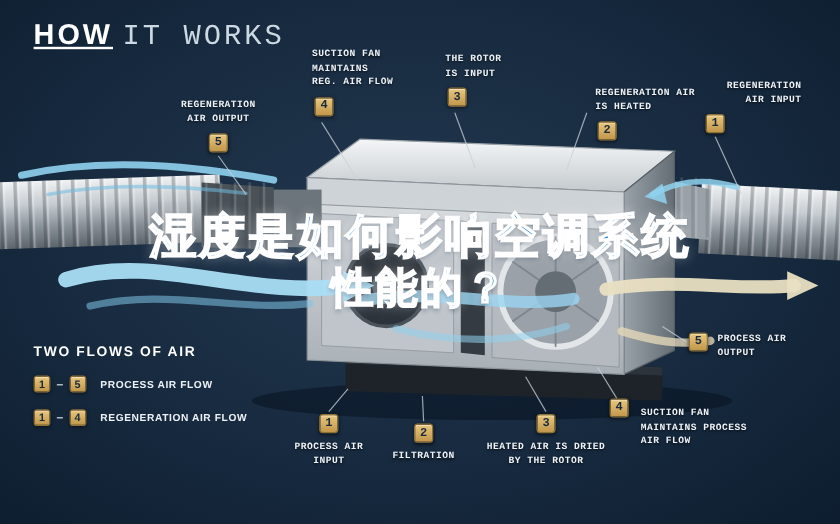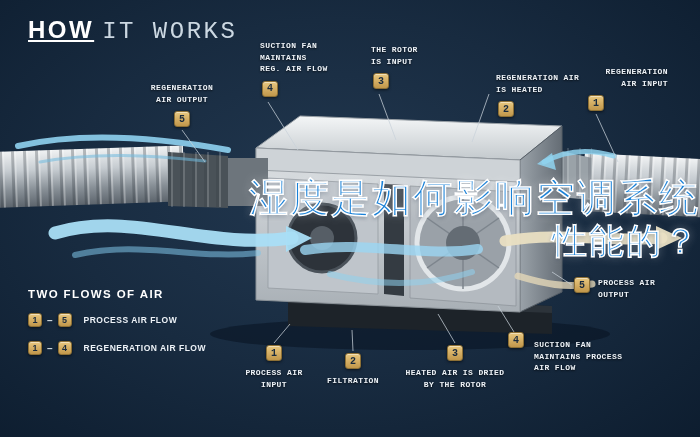--- a/index.html
+++ b/index.html
@@ -23,22 +23,22 @@
     width:16px; height:16px; flex:0 0 auto; display:flex; align-items:center; justify-content:center;
     background:linear-gradient(180deg,#e8c77f,#c1974b); border:1px solid #8d7035; border-radius:3px;
     color:#1a2b3e; font-size:10px; font-weight:700;
     box-shadow:0 1px 3px rgba(0,0,0,.55), inset 0 1px 0 rgba(255,255,255,.45);
   }
   .col   { flex-direction:column; align-items:center; text-align:center; }
   .col-l { flex-direction:column; align-items:flex-start; text-align:left; }
   .row   { flex-direction:row; align-items:flex-start; text-align:left; }
 
   .overlay {
-    position:absolute; left:0; right:0; top:176px; z-index:4; text-align:right;
-    font-weight:400; color:#1b82d8;
+    position:absolute; left:0; right:0; top:176px; z-index:4; text-align:center;
+    font-weight:700; color:#1b82d8;
     -webkit-text-stroke:1.5px #ffffff;
     text-shadow:0 0 10px rgba(255,255,255,.55), 0 2px 4px rgba(8,28,56,.45);
   }
   .overlay .l1 { font-size:39px; letter-spacing:2px; line-height:1.12; }
   .overlay .l2 { font-size:35px; letter-spacing:2px; line-height:1.18; }
 
   .legend { position:absolute; left:28px; top:288px; z-index:3; color:#fff; }
   .legend .lhead { font-size:11.5px; font-weight:800; letter-spacing:1.4px; margin-bottom:13px; }
   .legend .lrow { display:flex; align-items:center; gap:5px; margin-bottom:14px; }
   .legend .badge { width:14px; height:14px; font-size:9px; }

